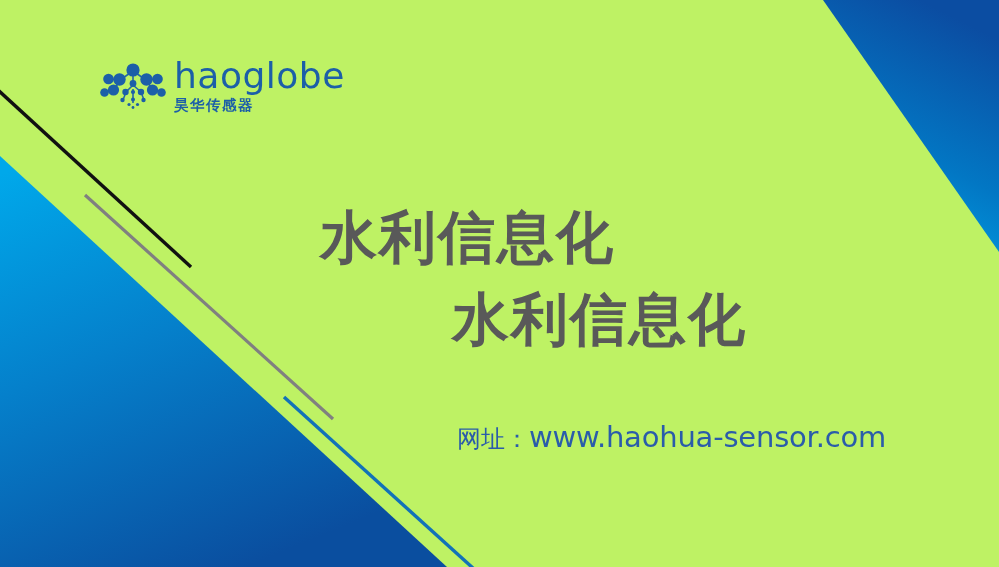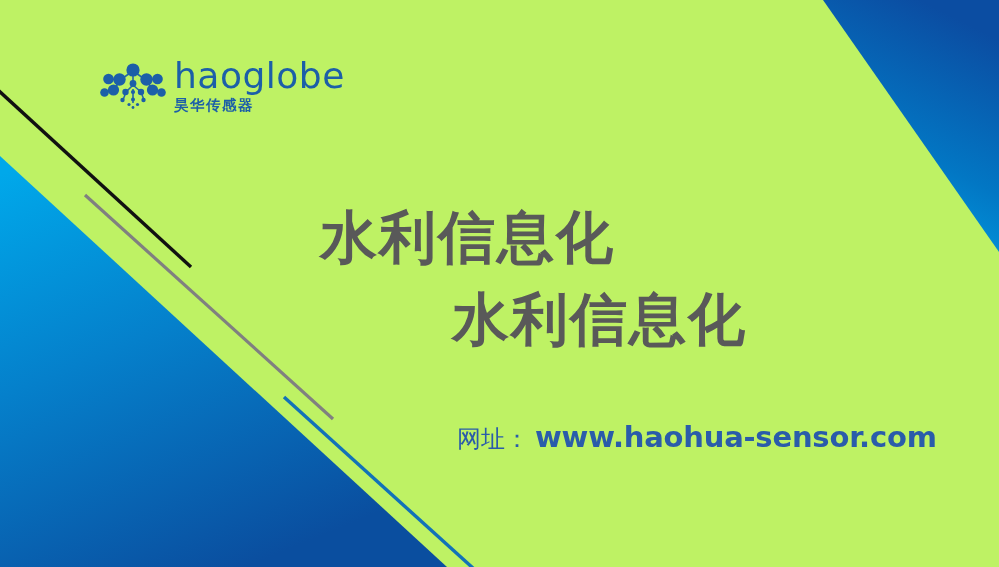--- a/index.html
+++ b/index.html
@@ -106,23 +106,22 @@
   .url-label {
     font-family: "DejaVu Sans", sans-serif;
     font-size: 24px;
     font-weight: 400;
     color: #2a5caa;
     letter-spacing: 0px;
   }
   .url-value {
     font-family: "DejaVu Sans", sans-serif;
     font-size: 29px;
-    font-weight: 700;
+    font-weight: 400;
     color: #2a5caa;
-    margin-left: 6px;
     letter-spacing: -0.2px;
   }
 </style>
 </head>
 <body>
 
 <div id="slide">
 
   <svg class="bg-layer" viewBox="0 0 999 567" width="999" height="567" preserveAspectRatio="none">
     <defs>

